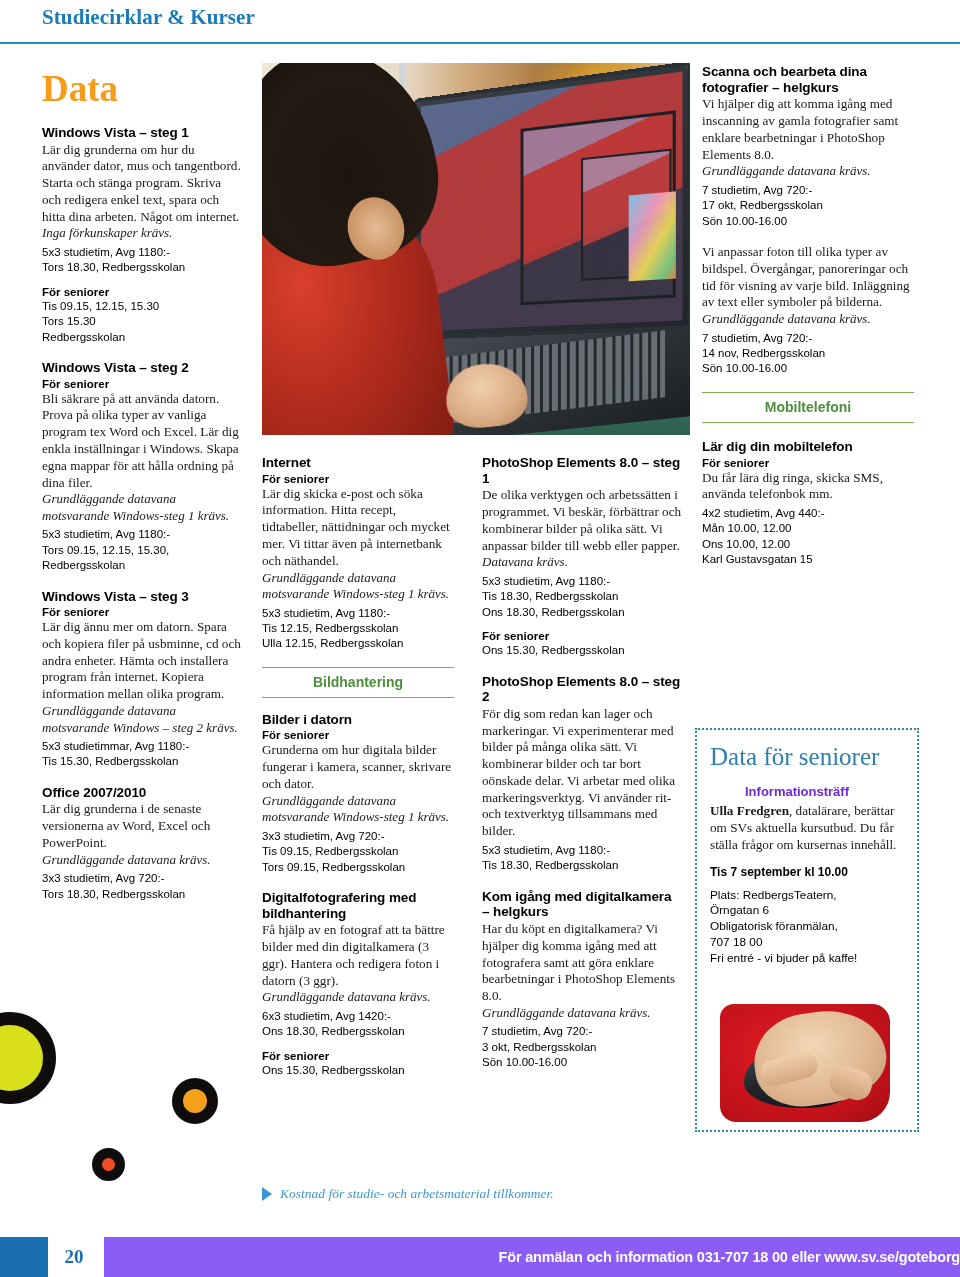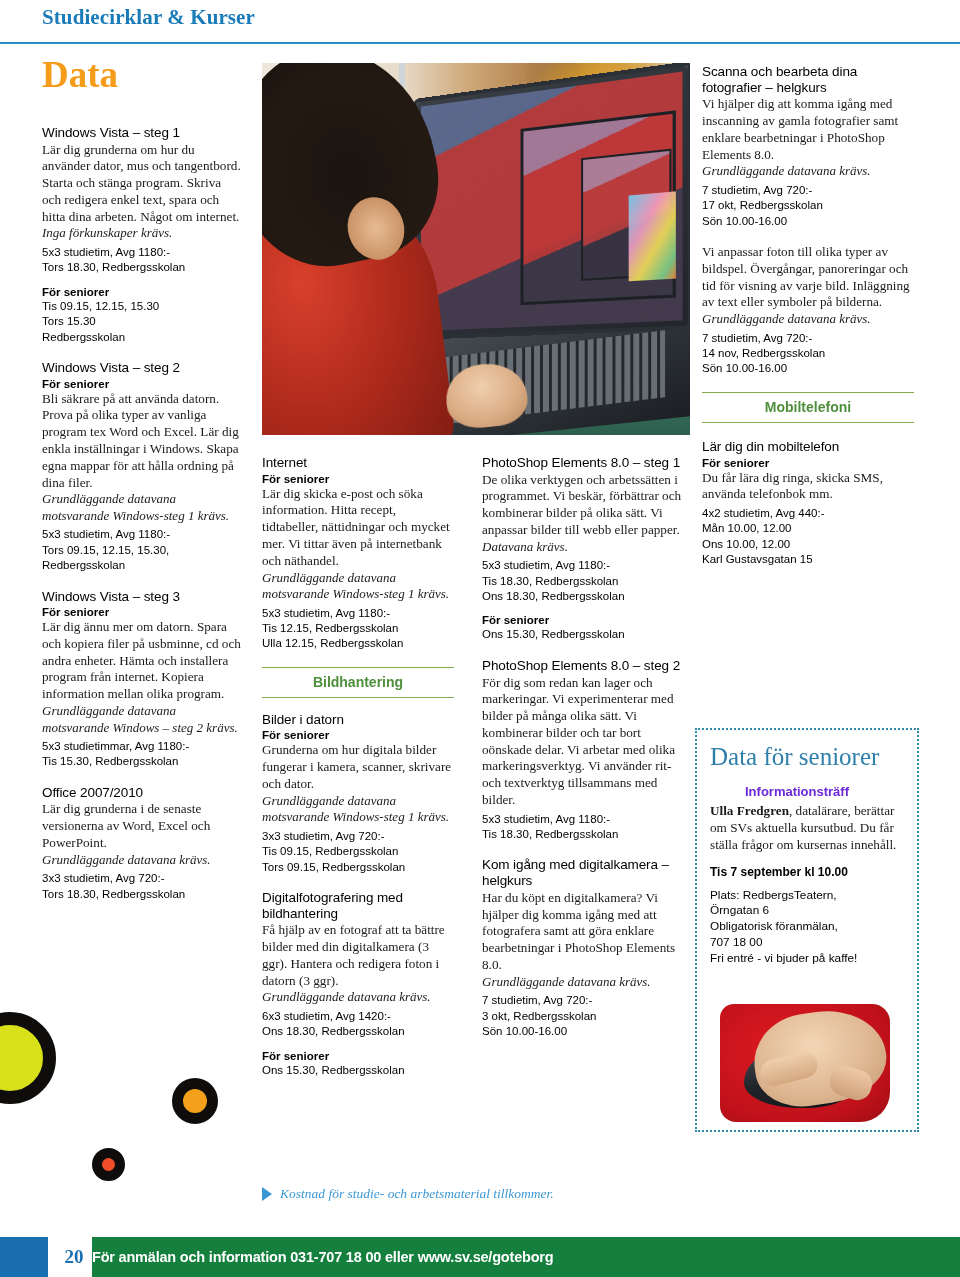--- a/index.html
+++ b/index.html
@@ -22,39 +22,39 @@
     font-weight: bold; font-size: 21px; color: #1a7bb9;
     letter-spacing: 0.1px;
   }
   .masthead-rule {
     position: absolute; left: 0; top: 42px; width: 960px; height: 2px;
     background: #2a8cc4;
   }
 
   
   .section-title {
-    position: absolute; left: 42px; top: 56px;
+    position: absolute; left: 42px; top: 70px;
     font-family: "Liberation Serif", serif;
     font-weight: bold; font-size: 37px; color: #f59c1a;
     line-height: 1;
   }
 
   
   .col { position: absolute; }
   .col1 { left: 42px;  top: 125px; width: 200px; }
   .col2 { left: 262px; top: 455px; width: 192px; }
   .col3 { left: 482px; top: 455px; width: 200px; }
   .col4 { left: 702px; top: 64px;  width: 212px; }
 
   
   .course { margin-bottom: 15px; }
   .course:last-child { margin-bottom: 0; }
   .c-title {
     font-family: "Liberation Sans", sans-serif;
-    font-weight: normal; font-size: 13.5px; color: #000;
+    font-weight: bold; font-size: 13.5px; color: #000;
     line-height: 1.16; letter-spacing: -0.1px;
     margin-bottom: 1px;
   }
   .c-sub {
     font-family: "Liberation Sans", sans-serif;
     font-weight: bold; font-size: 11.5px; color: #000;
     line-height: 1.22;
   }
   .c-body {
     font-family: "Liberation Serif", serif;
@@ -295,23 +295,23 @@
     position: absolute; left: 0; top: 0; width: 48px; height: 40px;
     background: #1a6fb0;
   }
   .botbar-num {
     position: absolute; left: 56px; top: 0; width: 36px; height: 40px;
     display: flex; align-items: center; justify-content: center;
     font-family: "Liberation Serif", serif; font-weight: bold;
     font-size: 19px; color: #1a6fb0;
   }
   .botbar-main {
-    position: absolute; left: 92px; top: 0; right: 0; height: 40px;
-    background: #15803d;
-    display: flex; align-items: center; justify-content: flex-start;
+    position: absolute; left: 104px; top: 0; right: 0; height: 40px;
+    background: #8b5cf6;
+    display: flex; align-items: center; justify-content: flex-end;
   }
   .botbar-text {
     font-family: "Liberation Sans", sans-serif;
     font-weight: bold; font-size: 14.5px; color: #ffffff;
     letter-spacing: -0.2px;
   }
 </style>
 </head>
 <body>
 

